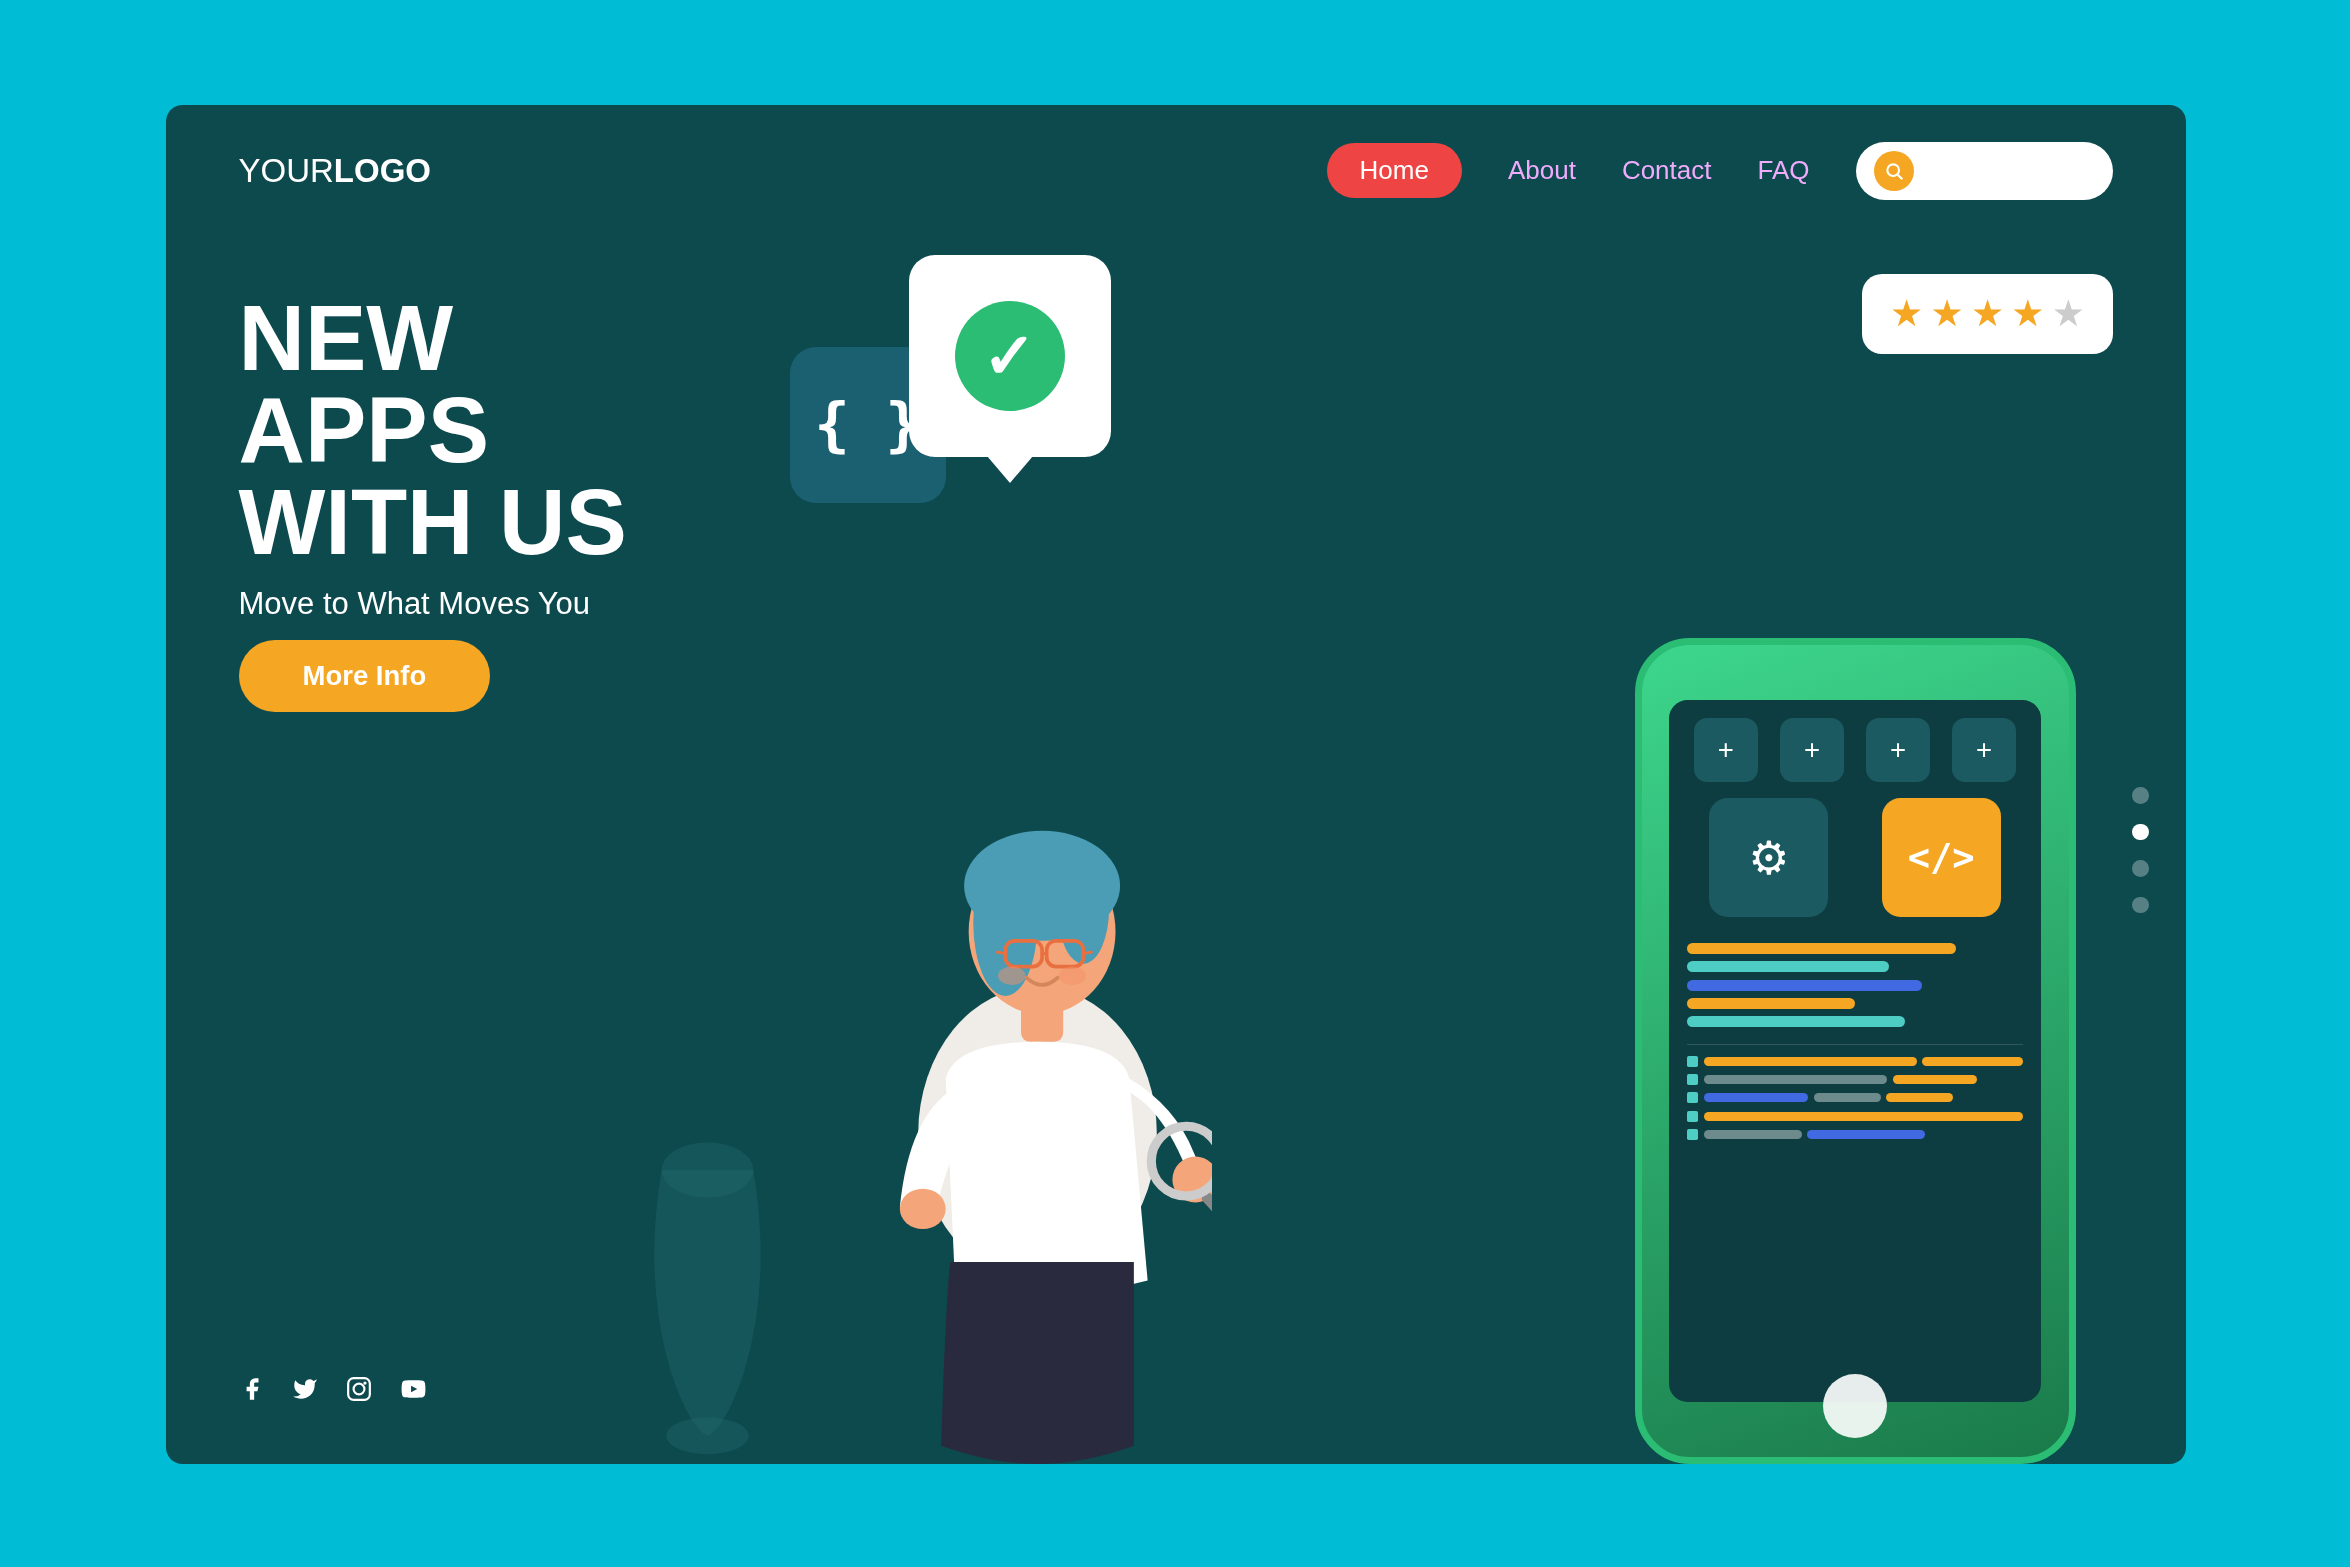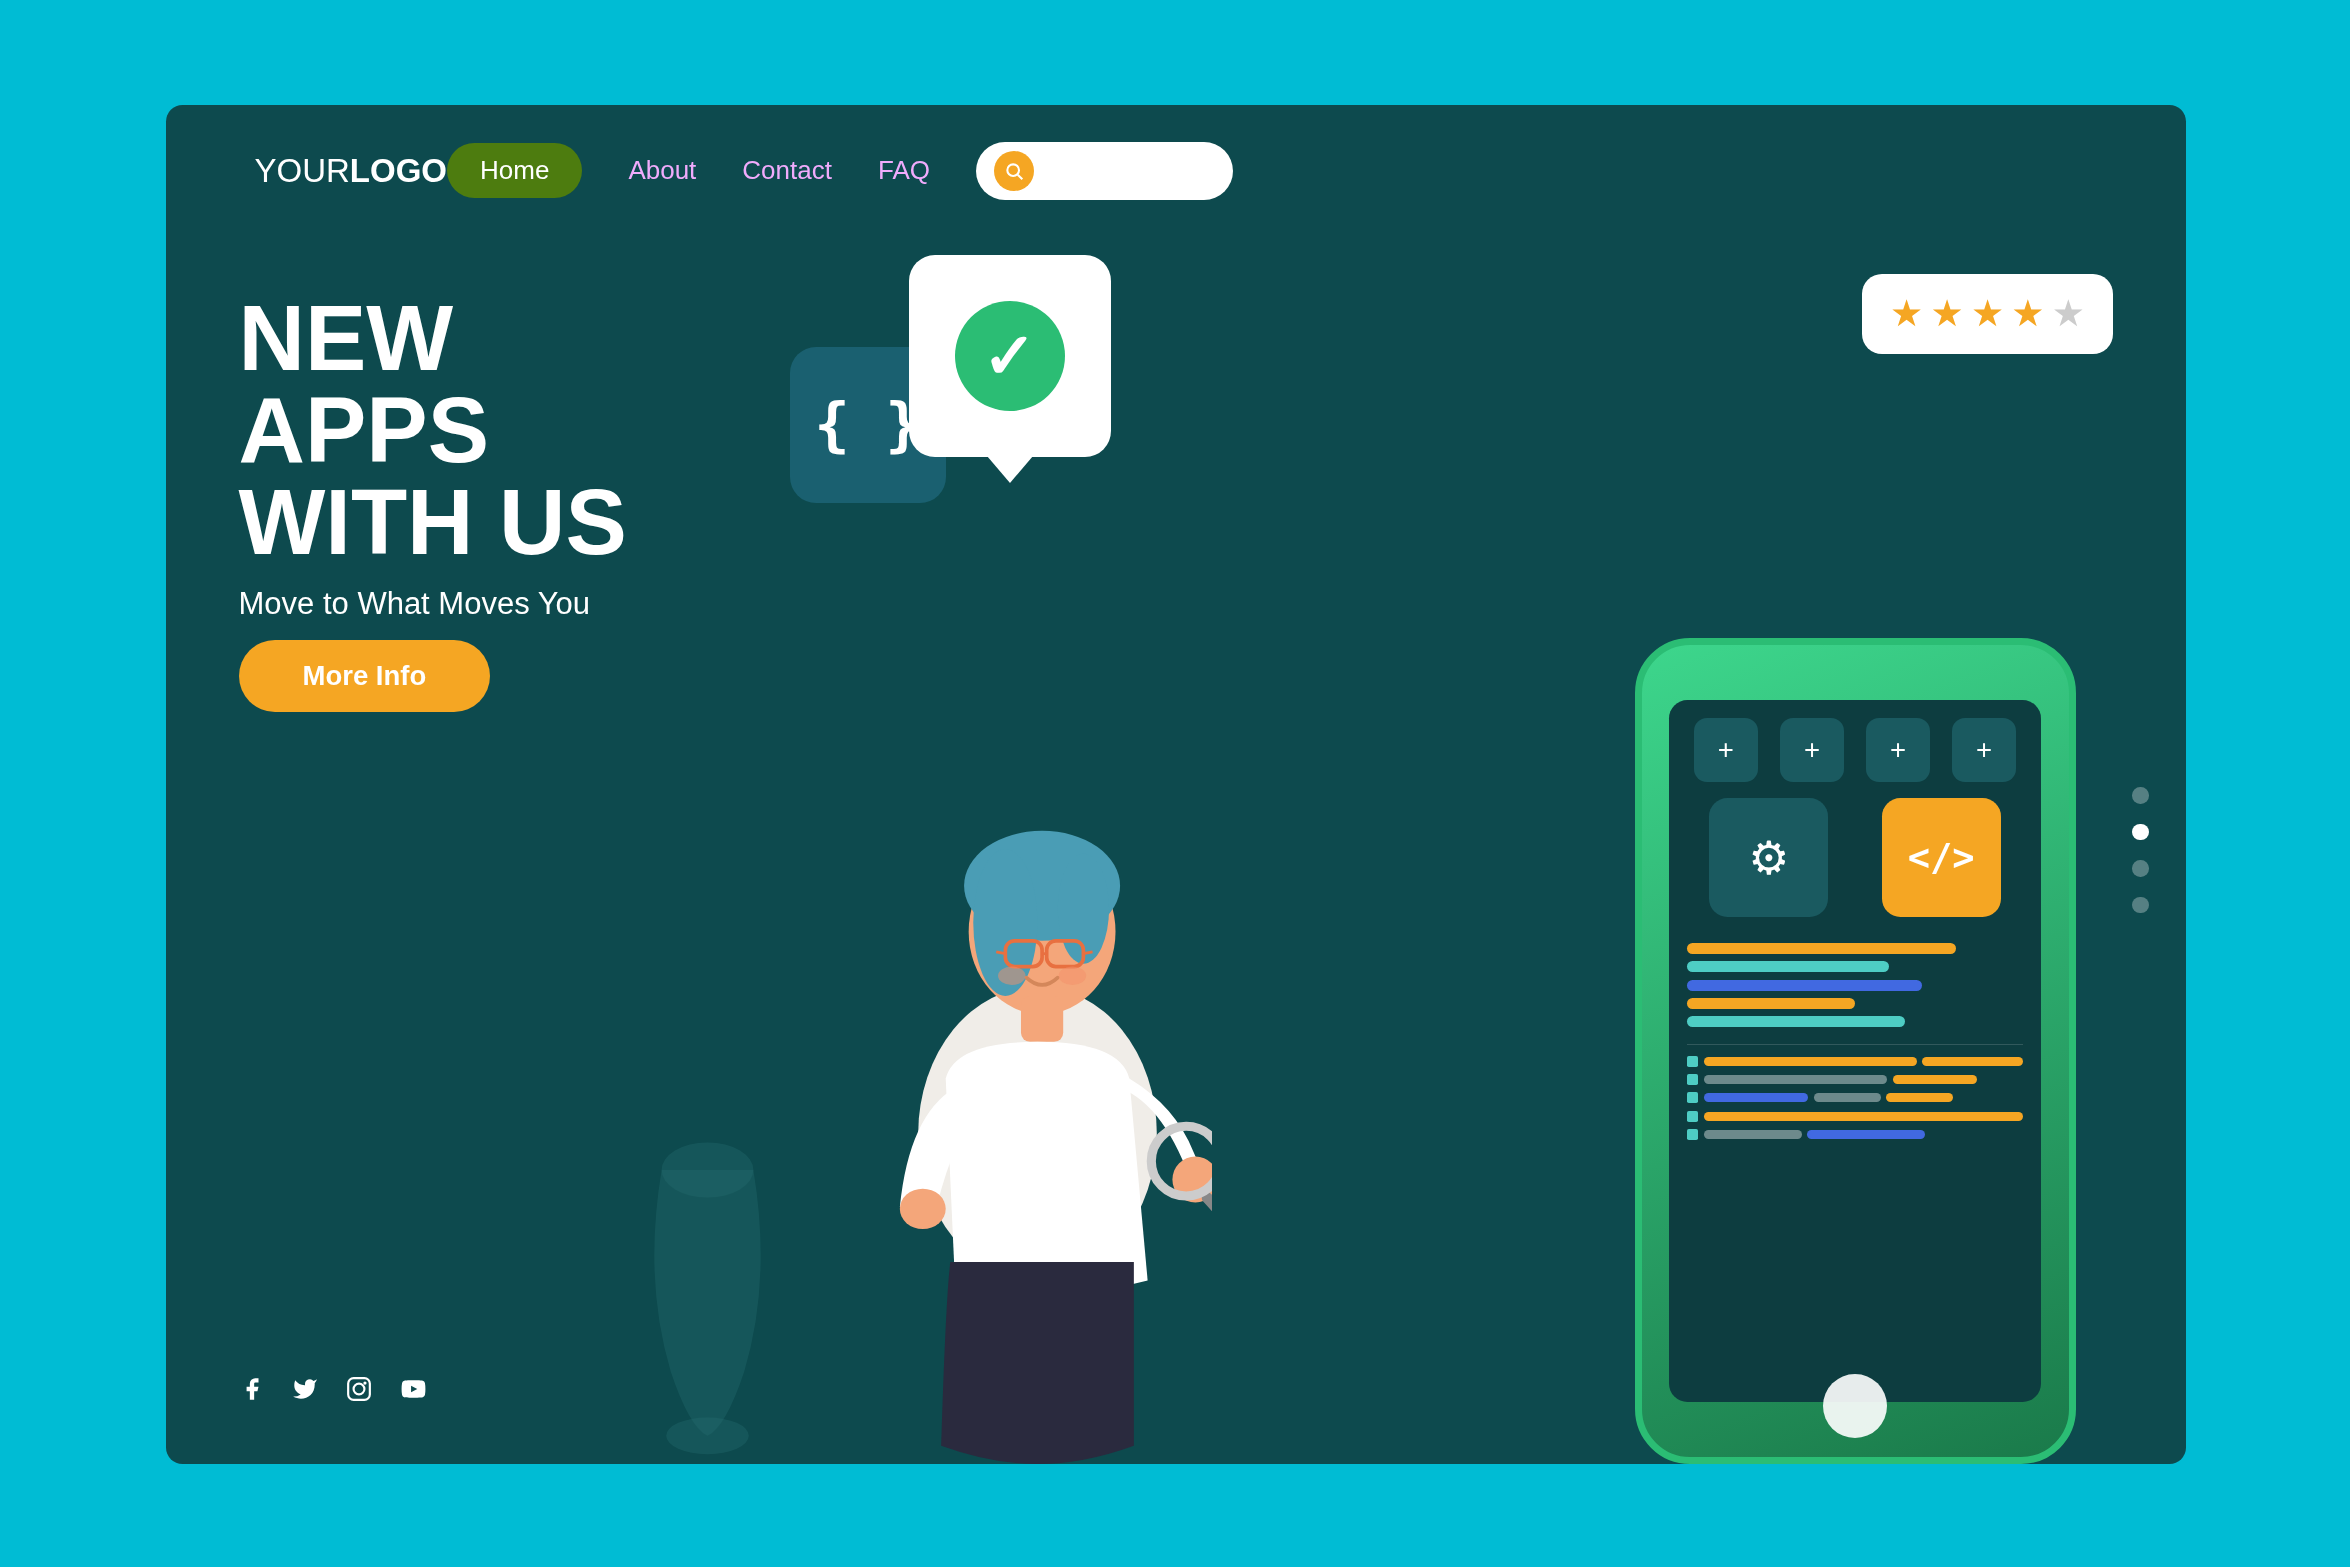--- a/index.html
+++ b/index.html
@@ -19,24 +19,24 @@
       border-radius: 16.5px;
       overflow: hidden;
       position: relative;
       display: flex;
       flex-direction: column;
     }
     
     .navbar {
       display: flex;
       align-items: center;
+      justify-content: space-between;
       padding: 37px 73px;
       position: relative;
       z-index: 10;
-      margin-left: 16px;
     }
     .logo {
       font-size: 33px;
       color: white;
     }
     .logo span.bold {
       font-weight: 900;
     }
     .logo span.your {
       font-weight: 400;
@@ -46,21 +46,21 @@
       align-items: center;
       gap: 46px;
     }
     .nav-item {
       color: #f0abfc;
       font-size: 26px;
       cursor: pointer;
       text-decoration: none;
     }
     .nav-item.active {
-      background-color: #4d7c0f;
+      background-color: #ef4444;
       color: white;
       padding: 12px 33px;
       border-radius: 37px;
     }
     .search-bar {
       display: flex;
       align-items: center;
       background-color: white;
       border-radius: 37px;
       padding: 9.2px 18.4px;

